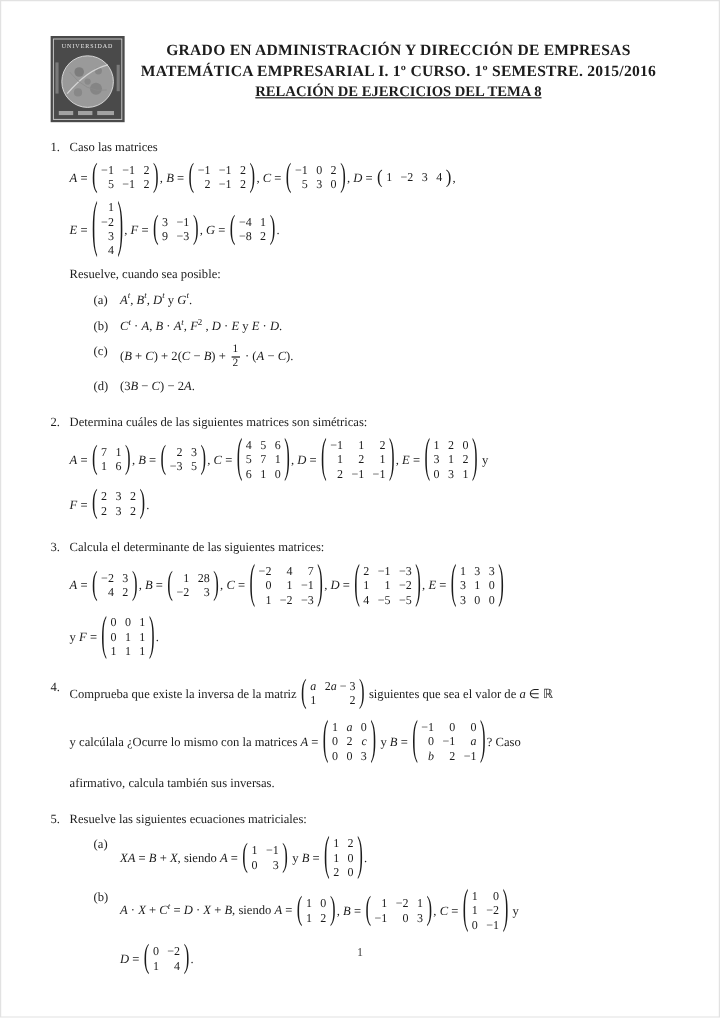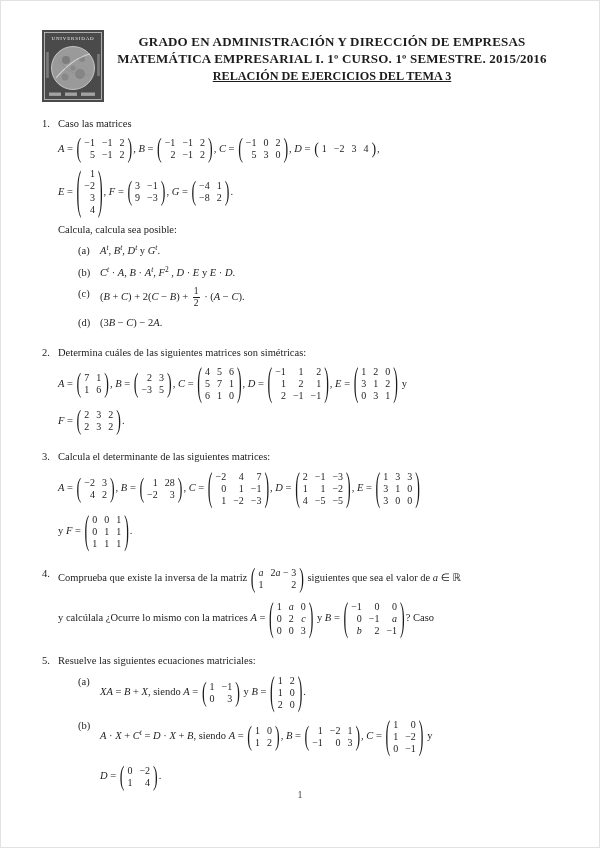--- a/index.html
+++ b/index.html
@@ -53,21 +53,21 @@
       <path d="M16,30 Q30,48 47,45" stroke="#8b8b8b" stroke-width="0.8" fill="none" opacity="0.8"></path>
       <rect x="7" y="62.5" width="12" height="3.4" fill="#b8b8b8" opacity="0.8"></rect>
       <rect x="23" y="62.5" width="12" height="3.4" fill="#b8b8b8" opacity="0.8"></rect>
       <rect x="39" y="62.5" width="14" height="3.4" fill="#b8b8b8" opacity="0.8"></rect>
       <rect x="4.2" y="22" width="2.6" height="26" fill="#8f8f8f" opacity="0.7"></rect>
       <rect x="55.2" y="24" width="2.6" height="22" fill="#8f8f8f" opacity="0.7"></rect>
     </svg>
     <div class="htxt">
       <div class="h1">GRADO EN ADMINISTRACIÓN Y DIRECCIÓN DE EMPRESAS</div>
       <div class="h1">MATEMÁTICA EMPRESARIAL I. 1º CURSO. 1º SEMESTRE. 2015/2016</div>
-      <div class="h3">RELACIÓN DE EJERCICIOS DEL TEMA 3</div>
+      <div class="h3">RELACIÓN DE EJERCICIOS DEL TEMA 8</div>
     </div>
   </div>
 
   <div class="ex">
     <span class="exnum">1.</span>
     <div class="line">Caso las matrices</div>
     <div class="mline"><span><span><span class="it">A</span><span> = </span><span class="matrix">
               <span class="paren" style="transform: scaleY(2);">(</span>
               <span class="mgrid" style="grid-template-columns: repeat(3, auto);">
                 <span class="mcell">−1</span>
@@ -131,21 +131,21 @@
             </span><span>, </span></span><span><span class="it">G</span><span> = </span><span class="matrix">
               <span class="paren" style="transform: scaleY(2);">(</span>
               <span class="mgrid" style="grid-template-columns: repeat(2, auto);">
                 <span class="mcell">−4</span>
                 <span class="mcell">1</span>
                 <span class="mcell">−8</span>
                 <span class="mcell">2</span>
               </span>
               <span class="paren" style="transform: scaleY(2);">)</span>
             </span><span>.</span></span></span></div>
-    <div class="line">Calcula, calcula sea posible:</div>
+    <div class="line">Resuelve, cuando sea posible:</div>
     <div class="item">
       <span class="itag">(a)</span><span><span class="it">A</span><sup class="it">t</sup><span>, </span><span class="it">B</span><sup class="it">t</sup><span>, </span><span class="it">D</span><sup class="it">t</sup><span> y </span><span class="it">G</span><sup class="it">t</sup><span>.</span></span>
     </div>
     <div class="item">
       <span class="itag">(b)</span><span><span class="it">C</span><sup class="it">t</sup><span> · </span><span class="it">A</span><span>, </span><span class="it">B</span><span> · </span><span class="it">A</span><sup class="it">t</sup><span>, </span><span class="it">F</span><sup>2</sup><span> , </span><span class="it">D</span><span> · </span><span class="it">E</span><span> y </span><span class="it">E</span><span> · </span><span class="it">D</span><span>.</span></span>
     </div>
     <div class="item">
       <span class="itag">(c)</span><span><span>(</span><span class="it">B</span><span> + </span><span class="it">C</span><span>) + 2(</span><span class="it">C</span><span> − </span><span class="it">B</span><span>) + </span><span class="frac">
             <span class="fn">1</span>
             <span class="fd">2</span>
@@ -349,20 +349,21 @@
             <span class="mcell">0</span>
             <span class="mcell">0</span>
             <span class="mcell">−1</span>
             <span class="mcell"><i>a</i></span>
             <span class="mcell"><i>b</i></span>
             <span class="mcell">2</span>
             <span class="mcell">−1</span>
           </span>
           <span class="paren" style="transform: scaleY(2.85714);">)</span>
         </span><span>?  Caso</span></div>
+    <div class="line sp">afirmativo, calcula también sus inversas.</div>
   </div>
 
   <div class="ex">
     <span class="exnum">5.</span>
     <div class="line">Resuelve las siguientes ecuaciones matriciales:</div>
     <div class="item sp">
       <span class="itag">(a)</span><span><span class="it">XA</span><span> = </span><span class="it">B</span><span> + </span><span class="it">X</span><span>, siendo </span><span class="it">A</span><span> = </span></span><span class="matrix">
           <span class="paren" style="transform: scaleY(2);">(</span>
           <span class="mgrid" style="grid-template-columns: repeat(2, auto);">
             <span class="mcell">1</span>

